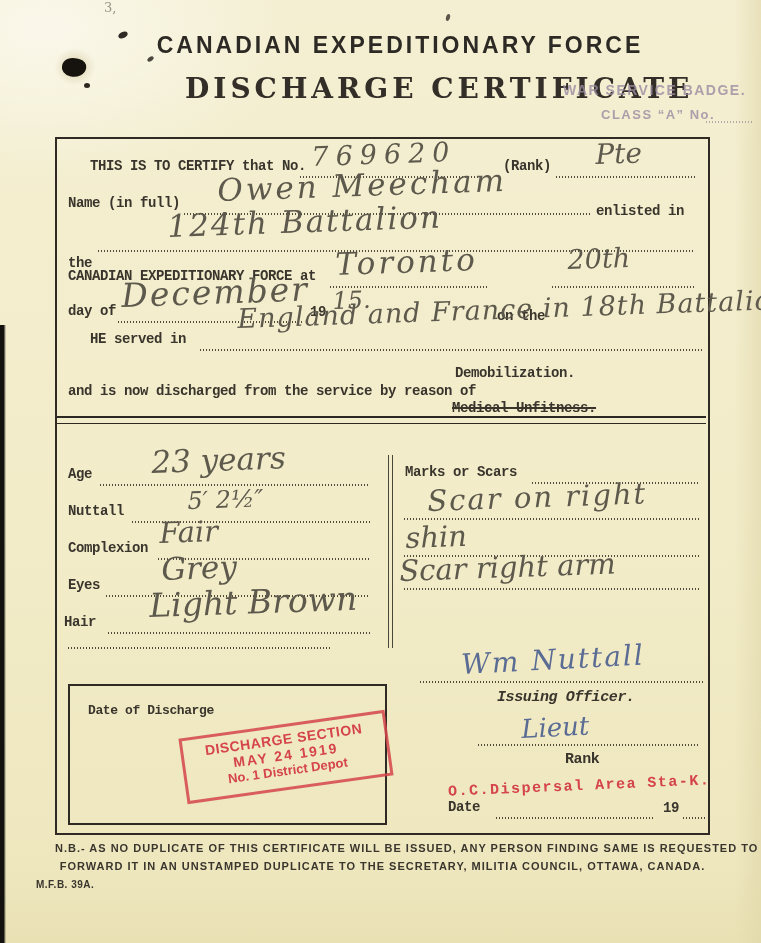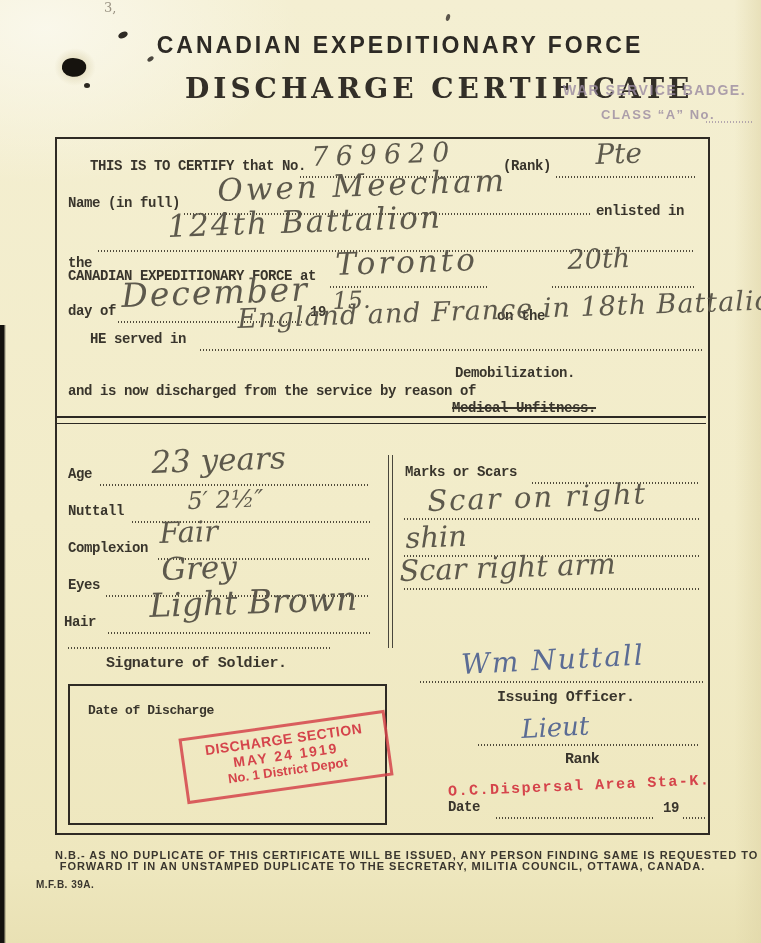--- a/index.html
+++ b/index.html
@@ -112,41 +112,40 @@
   <span class="abs typed" style="left:405px;top:464px;">Marks or Scars</span>
   <div class="dl" style="left:532px;top:482px;width:166px;"></div>
   <span class="abs hand" style="left:428px;top:484px;font-size:29px;letter-spacing:2px;">Scar on right</span>
   <div class="dl" style="left:404px;top:518px;width:296px;"></div>
   <span class="abs hand" style="left:406px;top:521px;font-size:29px;">shin</span>
   <div class="dl" style="left:404px;top:555px;width:296px;"></div>
   <span class="abs hand" style="left:400px;top:554px;font-size:29px;">Scar right arm</span>
   <div class="dl" style="left:404px;top:588px;width:296px;"></div>
 
   <div class="dl" style="left:68px;top:647px;width:262px;"></div>
-  <span class="abs typed" style="left:106px;top:655px;font-size:15px;">Signature of Soldier.</span>
 
   <span class="abs hand-blue" style="left:462px;top:648px;font-size:28px;letter-spacing:2px;">Wm Nuttall</span>
   <div class="dl" style="left:420px;top:681px;width:284px;"></div>
-  <span class="abs typed" style="left:497px;top:689px;font-size:15px;">Issuing Officer.</span>
+  <span class="abs typed" style="left:497px;top:689px;font-size:15px;font-style:italic;">Issuing Officer.</span>
 
   <span class="abs hand-blue" style="left:522px;top:714px;font-size:26px;">Lieut</span>
   <div class="dl" style="left:478px;top:744px;width:222px;"></div>
   <span class="abs typed" style="left:565px;top:751px;font-size:15px;">Rank</span>
 
   <span class="abs stamp-red" style="left:448px;top:778px;font-size:15px;letter-spacing:1.5px;transform:rotate(-2.5deg);font-family:'Liberation Mono',monospace;font-weight:bold;">O.C.Dispersal Area Sta-K.</span>
   <span class="abs typed" style="left:448px;top:799px;">Date</span>
   <div class="dl" style="left:496px;top:817px;width:158px;"></div>
   <span class="abs typed" style="left:663px;top:800px;">19</span>
   <div class="dl" style="left:683px;top:817px;width:24px;"></div>
 
   <div class="box" style="left:68px;top:684px;width:315px;height:137px;"></div>
   <span class="abs typed" style="left:88px;top:703px;font-size:13px;">Date of Discharge</span>
   <div class="abs" style="left:182px;top:724px;width:208px;height:66px;border:3px solid rgba(213,68,75,.85);transform:rotate(-8deg);text-align:center;padding-top:4px;box-sizing:border-box;">
       <div class="stamp-red" style="font-size:14px;letter-spacing:.5px;">DISCHARGE SECTION</div>
       <div class="stamp-red" style="font-size:14px;letter-spacing:2px;">MAY 24 1919</div>
       <div class="stamp-red" style="font-size:13px;">No. 1 District Depot</div>
   </div>
 
-  <div class="abs" style="left:55px;top:842px;width:655px;text-align:center;font-family:'Liberation Sans',sans-serif;font-weight:bold;font-size:11px;letter-spacing:1px;color:#3a362e;margin-top:7px;">N.B.-  AS NO DUPLICATE OF THIS CERTIFICATE WILL BE ISSUED, ANY PERSON FINDING SAME IS REQUESTED TO</div>
+  <div class="abs" style="left:55px;top:842px;width:655px;text-align:center;font-family:'Liberation Sans',sans-serif;font-weight:bold;font-size:11px;letter-spacing:1px;color:#3a362e;">N.B.-  AS NO DUPLICATE OF THIS CERTIFICATE WILL BE ISSUED, ANY PERSON FINDING SAME IS REQUESTED TO</div>
   <div class="abs" style="left:55px;top:860px;width:655px;text-align:center;font-family:'Liberation Sans',sans-serif;font-weight:bold;font-size:11px;letter-spacing:1px;color:#3a362e;">FORWARD IT IN AN UNSTAMPED DUPLICATE TO THE SECRETARY, MILITIA COUNCIL, OTTAWA, CANADA.</div>
   <div class="abs" style="left:36px;top:879px;font-family:'Liberation Sans',sans-serif;font-weight:bold;font-size:10px;letter-spacing:.5px;color:#3a362e;">M.F.B. 39A.</div>
 
 </div>
 
 </body></html>

